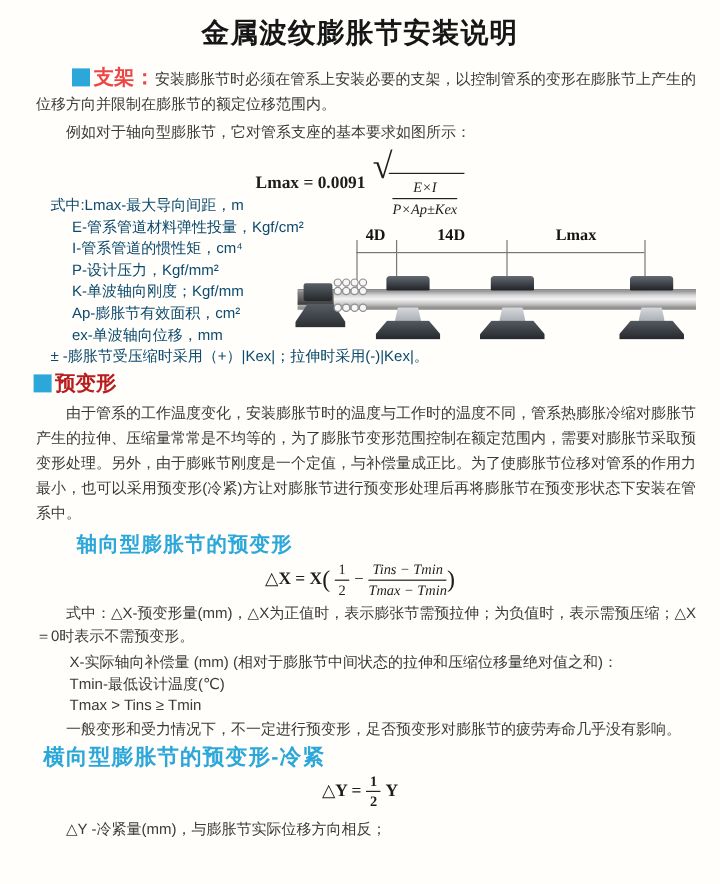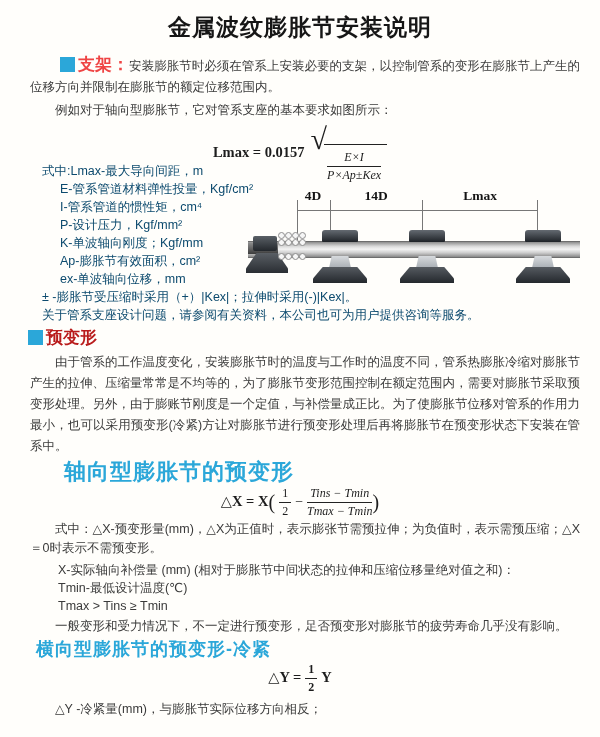--- a/index.html
+++ b/index.html
@@ -18,21 +18,21 @@
   .bluesq{
     display:inline-block;width:15px;height:15px;background:#2ba7d9;
     vertical-align:-2px;margin-right:3px;
   }
   .sec-inline{color:#ef4444;font-weight:bold;font-size:17px;}
   .h2{
     margin:4px 0 0 28px;font-size:17px;line-height:20px;
     font-weight:bold;color:#b91c1c;
   }
   .h3a{
-    margin:4px 0 0 64px;font-size:22px;line-height:22px;
+    margin:4px 0 0 64px;font-size:17px;line-height:22px;
     font-weight:bold;color:#2ba7d9;letter-spacing:1px;
   }
   .h3b{
     margin:2px 0 0 36px;font-size:18px;line-height:22px;
     font-weight:bold;color:#2ba7d9;letter-spacing:1px;
   }
   
   .para{
     font-size:12.5px;margin:0;padding:0 20px 0 30px;text-align:justify;
     color:#3a3a3a;
@@ -106,36 +106,35 @@
 
 <div class="page">
 
   <h1 class="title">金属波纹膨胀节安装说明</h1>
 
   <p class="para p1"><span class="lead-indent"></span><span class="bluesq"></span><span class="sec-inline">支架：</span><span>安装膨胀节时必须在管系上安装必要的支架，以控制管系的变形在膨胀节上产生的位移方向并限制在膨胀节的额定位移范围内。</span></p>
 
   <p class="para p-example">例如对于轴向型膨胀节，它对管系支座的基本要求如图所示：</p>
 
   <div class="formula f1">
-    <span class="f-bold">Lmax = 0.0157</span><span class="sqrt">
+    <span class="f-bold">Lmax = 0.0091</span><span class="sqrt">
         <span class="rad">√</span>
         <span class="bar"><span class="frac ital"><span class="num">E×I</span><span class="den">P×Ap±Kex</span></span></span>
       </span>
   </div>
 
   <div class="defs">
     <div>式中:Lmax-最大导向间距，m</div>
     <div class="sub">E-管系管道材料弹性投量，Kgf/cm²</div>
     <div class="sub">I-管系管道的惯性矩，cm⁴</div>
     <div class="sub">P-设计压力，Kgf/mm²</div>
     <div class="sub">K-单波轴向刚度；Kgf/mm</div>
     <div class="sub">Ap-膨胀节有效面积，cm²</div>
     <div class="sub">ex-单波轴向位移，mm</div>
     <div>± -膨胀节受压缩时采用（+）|Kex|；拉伸时采用(-)|Kex|。</div>
-    <div>关于管系支座设计问题，请参阅有关资料，本公司也可为用户提供咨询等服务。</div>
   </div>
 
   <div class="diagram">
     <div class="dimline"></div>
     <div class="tick" style="left:51px"></div>
     <div class="tick" style="left:84px"></div>
     <div class="tick" style="left:176px"></div>
     <div class="tick" style="left:291px"></div>
     <div class="dlabel" style="left:67px">4D</div>
     <div class="dlabel" style="left:130px">14D</div>

